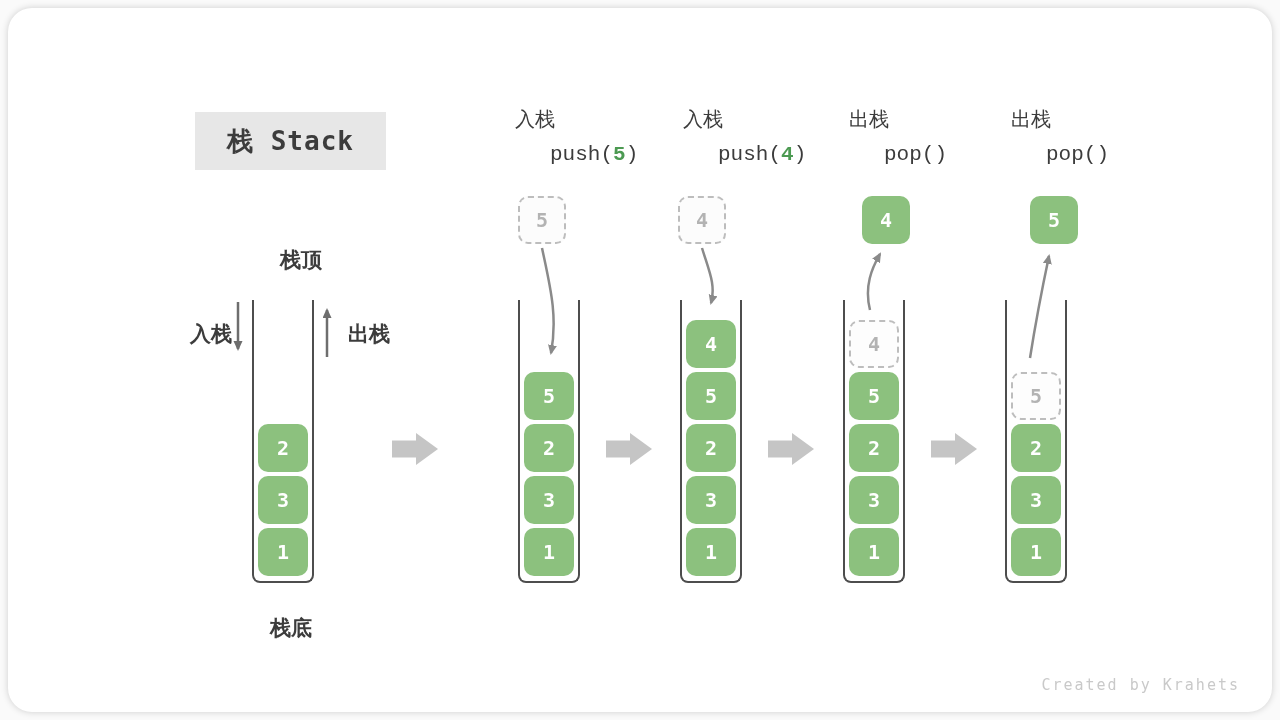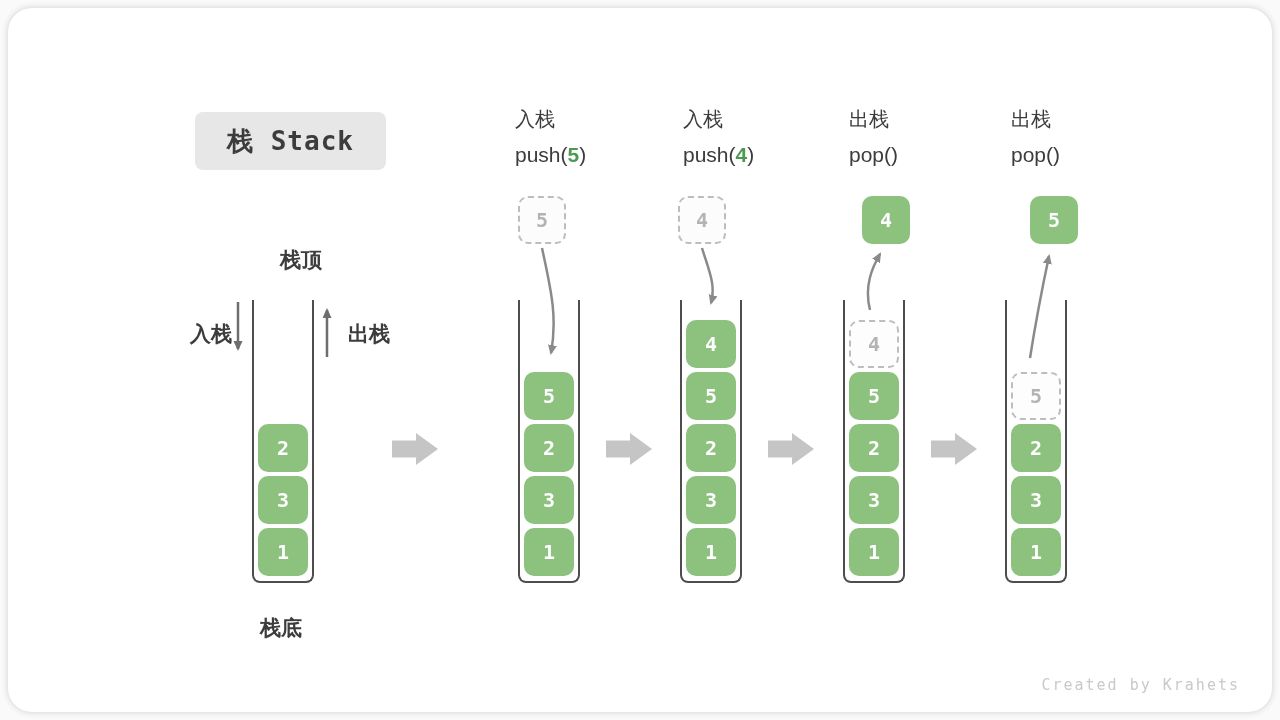--- a/index.html
+++ b/index.html
@@ -15,48 +15,48 @@
     width: 1264px; height: 704px;
     background: #ffffff;
     border-radius: 24px;
     box-shadow: 0 0 7px rgba(0,0,0,0.18);
   }
   .title-box {
     position: absolute;
     left: 187px; top: 104px;
     width: 191px; height: 58px;
     background: var(--title-bg, #e7e7e7);
-    border-radius: 8px;
+    border-radius: 0;
     display: flex; align-items: center; justify-content: center;
     font-family: "DejaVu Sans Mono", monospace;
     font-size: 26px; font-weight: 600;
     color: var(--dark-text, #3c3c3c);
     letter-spacing: 1px;
   }
   .side-label {
     position: absolute;
     font-size: 21px; font-weight: 700;
     color: var(--dark-text, #3c3c3c);
     white-space: nowrap;
   }
   .side-label.top    { left: 252px; top: 238px; width: 62px; text-align: right; }
-  .side-label.bottom { left: 252px; top: 606px; width: 62px; text-align: left; }
+  .side-label.bottom { left: 252px; top: 606px; width: 62px; text-align: center; }
   .side-label.push   { left: 140px; top: 312px; width: 84px; text-align: right; }
   .side-label.pop    { left: 340px; top: 312px; }
 
   .op {
     position: absolute; top: 98px;
     color: var(--dark-text, #3c3c3c);
     white-space: nowrap;
   }
   .op .op-name { font-size: 20px; font-weight: 500; line-height: 26px; }
   .op .op-code {
     margin-top: 10px;
-    font-family: Liberation Sans, sans-serif;
-    font-size: 21px; line-height: 26px;
+    font-family: Liberation Mono, monospace;
+    font-size: 21px; line-height: 26px; margin-left: 35px;
   }
   .op .op-code .accent { color: var(--green-text, #4c9a52); font-weight: 700; }
   .op.op-0 { left: 507px; }
   .op.op-1 { left: 675px; }
   .op.op-2 { left: 841px; }
   .op.op-3 { left: 1003px; }
 
   .stack {
     position: absolute; top: 292px;
     width: 58px; height: 281px;

